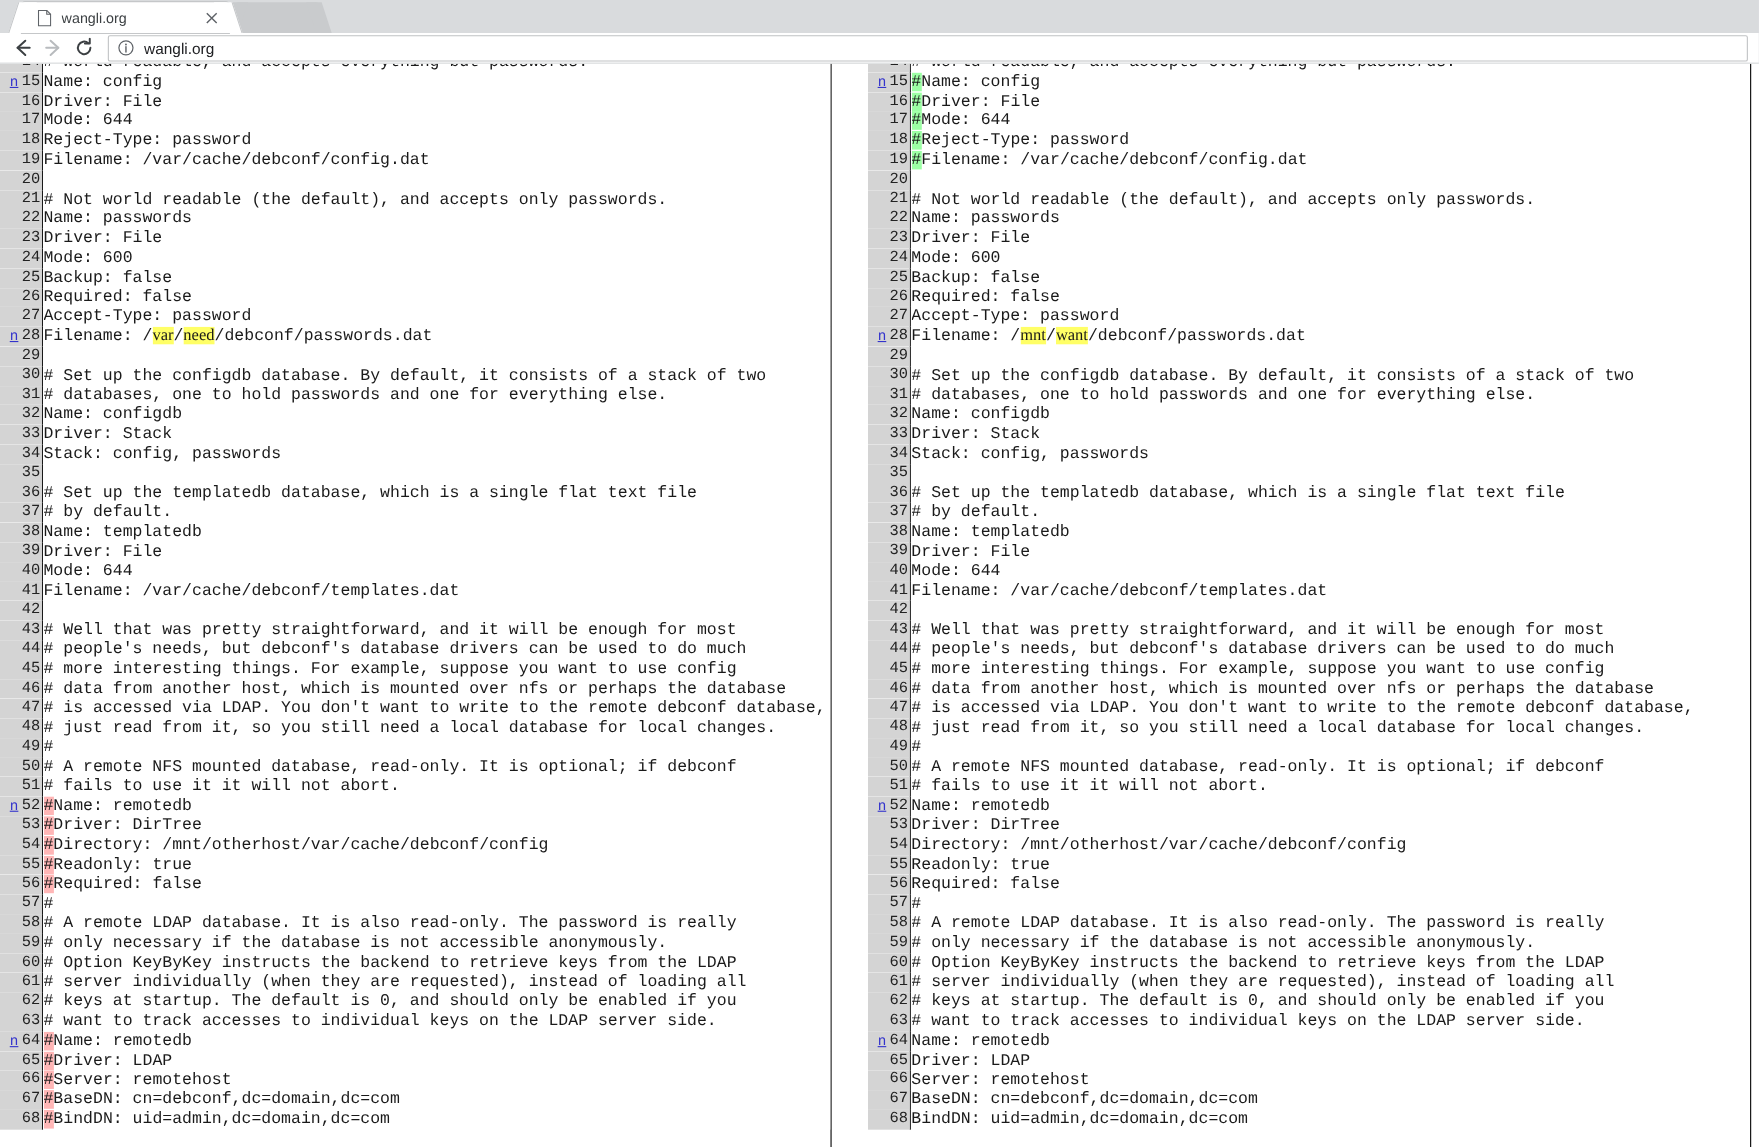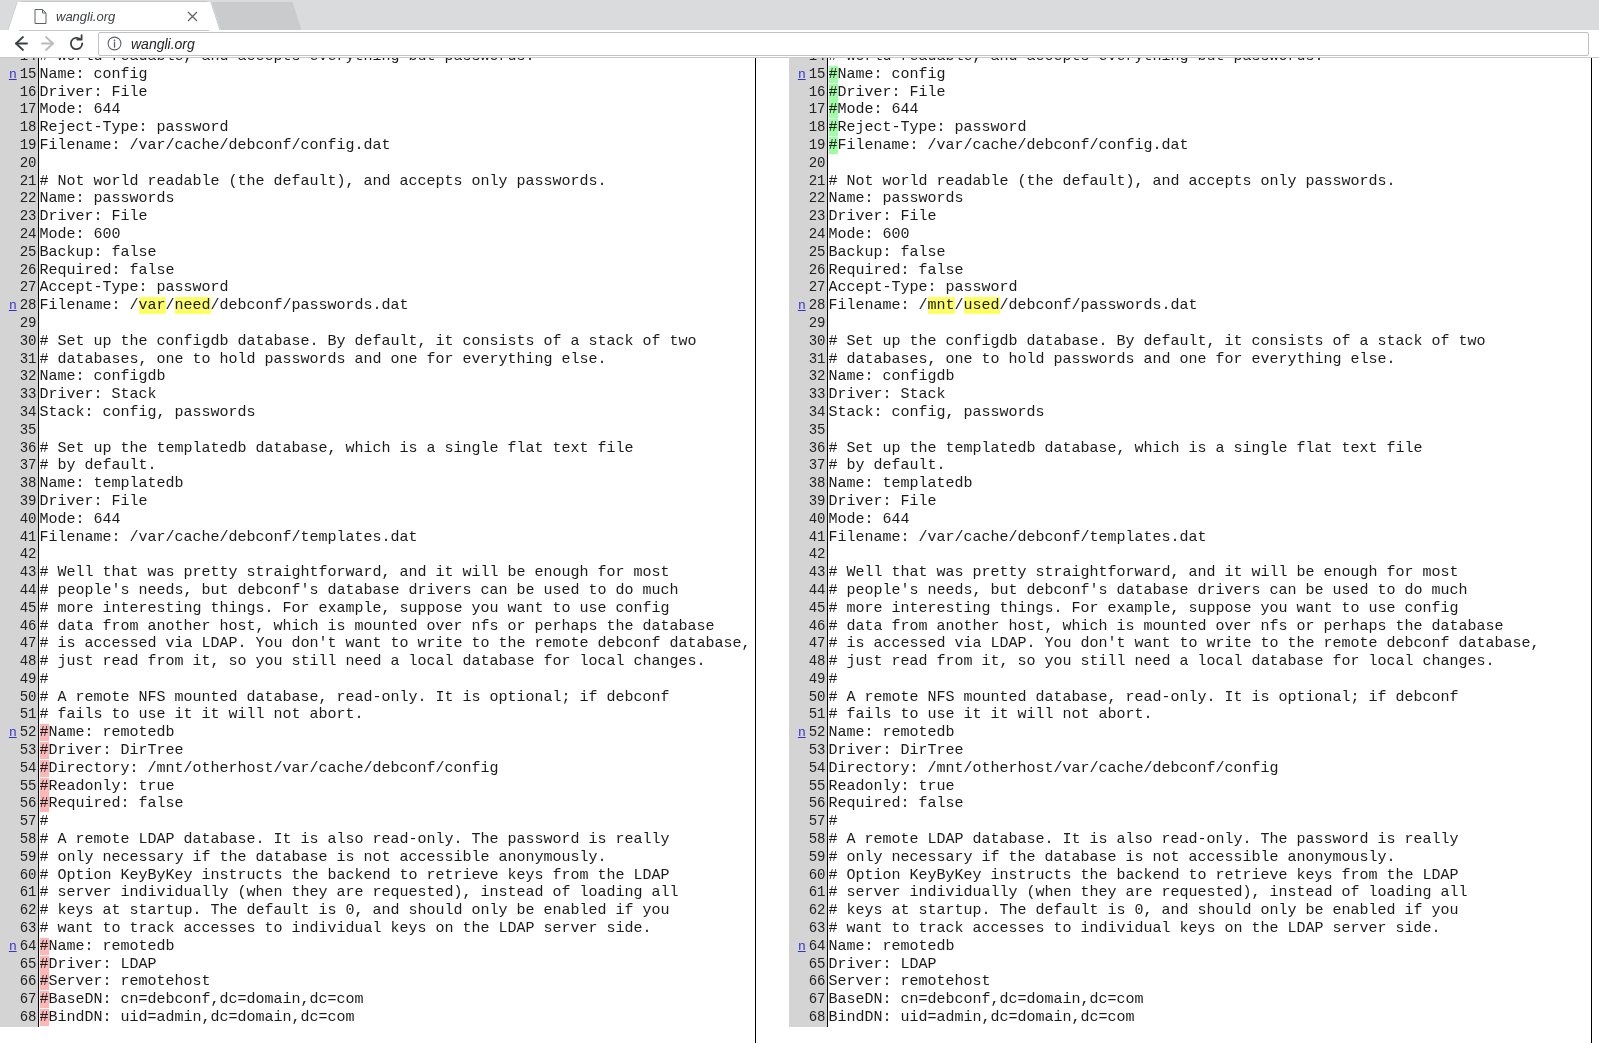--- a/index.html
+++ b/index.html
@@ -12,21 +12,20 @@
     font-family: "Liberation Sans", sans-serif;
   }
 
   
   #browser-chrome {
     width: 1599px;
     height: 58px;
     background: #d9dbdd;
     position: relative;
     overflow: hidden;
-    font-style: italic;
   }
 
   #tab-strip {
     height: 30px;
     background: #d9dbdd;
     position: relative;
   }
 
   .tab {
     position: absolute;
@@ -232,21 +231,21 @@
     line-height: 17.8px;
     font-family: "Liberation Mono", monospace;
     font-size: 15px;
     color: #1a1a1a;
     white-space: pre;
     overflow: hidden;
   }
 
   .hl-add { background: #9cffa4; }
   .hl-del { background: #ffb6b6; }
-  .hl-chg { background: #ffff66; }
+  .hl-chg { background: #ffff66; font-family: Liberation Serif, serif; }
 
 </style>
 </head>
 <body>
 
 <div id="browser-chrome">
 
   <div id="tab-strip">
 
     <div class="tab inactive">
@@ -1078,21 +1077,21 @@
             </td>
           </tr>
           <tr class="code-row">
             <td class="gutter">
               <div class="gut-inner">
                 <span class="anchor">n</span>
                 <span>28</span>
               </div>
             </td>
             <td class="code">
-              <div class="code-inner"><span>Filename: /</span><span class="hl-chg">mnt</span><span>/</span><span class="hl-chg">used</span><span>/debconf/passwords.dat</span></div>
+              <div class="code-inner"><span>Filename: /</span><span class="hl-chg">mnt</span><span>/</span><span class="hl-chg">want</span><span>/debconf/passwords.dat</span></div>
             </td>
           </tr>
           <tr class="code-row">
             <td class="gutter">
               <div class="gut-inner">
                 <span class="anchor blank">n</span>
                 <span>29</span>
               </div>
             </td>
             <td class="code">

